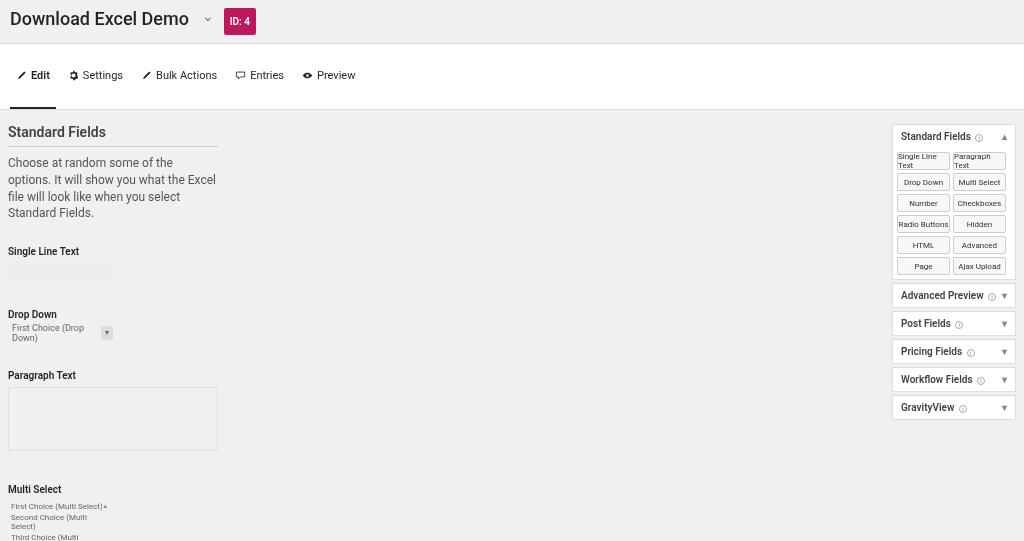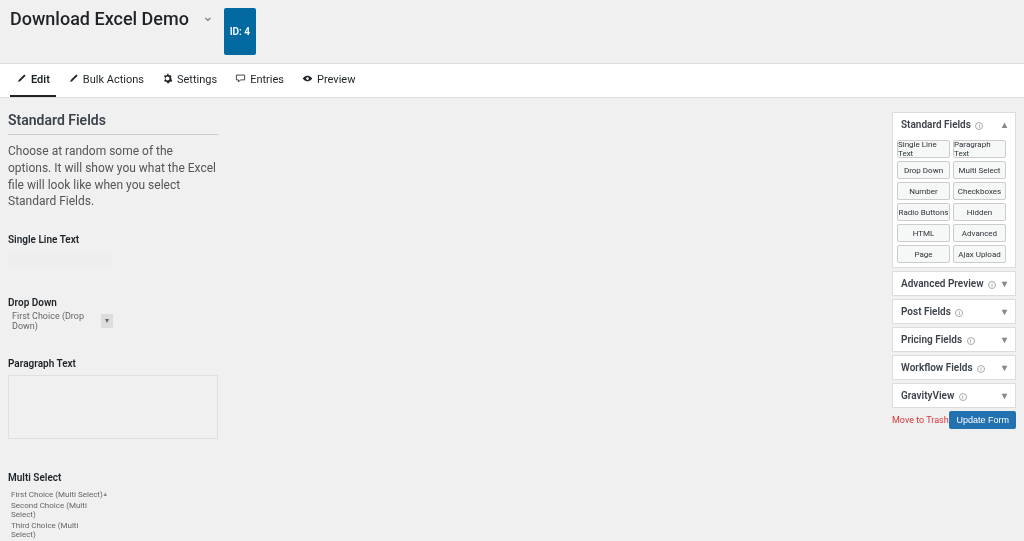--- a/index.html
+++ b/index.html
@@ -1,24 +1,24 @@
 <!DOCTYPE html>
 <html><head>
   <meta charset="utf-8">
   <style>
     * { margin: 0; padding: 0; box-sizing: border-box; }
     body { font-family: -apple-system, BlinkMacSystemFont, "Segoe UI", Roboto, sans-serif; font-size: 13px; color: #3c434a; background: #f0f0f1; }
     
     .page-header { padding: 8px 10px; display: flex; align-items: flex-start; gap: 10px; }
     .page-title { font-size: 18px; font-weight: 500; color: #1d2327; }
     .chevron { color: #787c82; font-size: 14px; margin-left: 3px; }
-    .id-badge { background: #0369a1; color: #fff; font-size: 10px; padding: 18px 6px; border-radius: 2px; font-weight: 600; }
+    .id-badge { background: #be185d; color: #fff; font-size: 10px; padding: 8px 6px; border-radius: 2px; font-weight: 600; }
     
     .tabs-bar { background: #fff; border-top: 1px solid #ddd; border-bottom: 1px solid #ddd; padding: 0 10px; display: flex; }
-    .tab { padding: 9px 6px; font-size: 11px; color: #1d2327; display: flex; gap: 4px; cursor: pointer; border-bottom: 2px solid transparent; margin-right: 6px; }
+    .tab { padding: 25px 6px; font-size: 11px; color: #1d2327; display: flex; align-items: center; gap: 4px; cursor: pointer; border-bottom: 2px solid transparent; margin-right: 6px; }
     .tab.active { border-bottom-color: #1d2327; font-weight: 600; }
     .tab-icon { width: 11px; height: 11px; display: inline-flex; }
     
     .main-wrap { display: flex; padding: 14px 8px; gap: 16px; }
     .form-area { flex: 1; max-width: 870px; }
     .sidebar { width: 124px; flex: 0 0 auto; margin-left: auto; }
     
     .form-heading { font-size: 14px; font-weight: 600; margin-bottom: 8px; border-bottom: 1px solid #ccc; padding-bottom: 6px; width: 210px; }
     .form-description { font-size: 12px; color: #555; line-height: 1.4; width: 210px; margin-bottom: 24px; }
     
@@ -65,32 +65,32 @@
     <span class="tab-icon">
         <svg viewBox="0 0 16 16">
           <path fill="currentColor" d="M12 2l2 2-8 8-3 1 1-3 8-8z"></path>
         </svg>
       </span>
     <span>Edit</span>
   </div>
   <div class="tab">
     <span class="tab-icon">
         <svg viewBox="0 0 16 16">
+          <path fill="currentColor" d="M8 5a3 3 0 100 6 3 3 0 000-6zm6 3a6 6 0 01-.4 2l1.4 1-1 1.8-1.6-.6a6 6 0 01-1.8 1l-.2 1.8H7.6l-.2-1.8a6 6 0 01-1.8-1l-1.6.6-1-1.8 1.4-1A6 6 0 014 8a6 6 0 01.4-2L3 5l1-1.8 1.6.6a6 6 0 011.8-1L7.6 1h1.8l.2 1.8a6 6 0 011.8 1l1.6-.6 1 1.8-1.4 1A6 6 0 0114 8z"></path>
+        </svg>
+      </span>
+    <span>Settings</span>
+  </div>
+  <div class="tab">
+    <span class="tab-icon">
+        <svg viewBox="0 0 16 16">
           <path fill="currentColor" d="M12 2l2 2-8 8-3 1 1-3 8-8z"></path>
         </svg>
       </span>
     <span>Bulk Actions</span>
-  </div>
-  <div class="tab">
-    <span class="tab-icon">
-        <svg viewBox="0 0 16 16">
-          <path fill="currentColor" d="M8 5a3 3 0 100 6 3 3 0 000-6zm6 3a6 6 0 01-.4 2l1.4 1-1 1.8-1.6-.6a6 6 0 01-1.8 1l-.2 1.8H7.6l-.2-1.8a6 6 0 01-1.8-1l-1.6.6-1-1.8 1.4-1A6 6 0 014 8a6 6 0 01.4-2L3 5l1-1.8 1.6.6a6 6 0 011.8-1L7.6 1h1.8l.2 1.8a6 6 0 011.8 1l1.6-.6 1 1.8-1.4 1A6 6 0 0114 8z"></path>
-        </svg>
-      </span>
-    <span>Settings</span>
   </div>
   <div class="tab">
     <span class="tab-icon">
         <svg viewBox="0 0 16 16">
           <path fill="none" stroke="currentColor" stroke-width="1.2" d="M2 3h12v7H8l-3 3v-3H2z"></path>
         </svg>
       </span>
     <span>Entries</span>
   </div>
   <div class="tab">
@@ -215,19 +215,15 @@
     <div class="panel">
       <div class="panel-header">
         <span>
           <span>GravityView</span>
           <span class="info-icon">i</span>
         </span>
         <span class="panel-toggle">▾</span>
       </div>
     </div>
 
-    <div class="sidebar-actions">
-      <a class="trash-link">Move to Trash</a>
-      <button class="update-btn">Update Form</button>
-    </div>
 
   </div>
 </div>
 
 </body></html>

